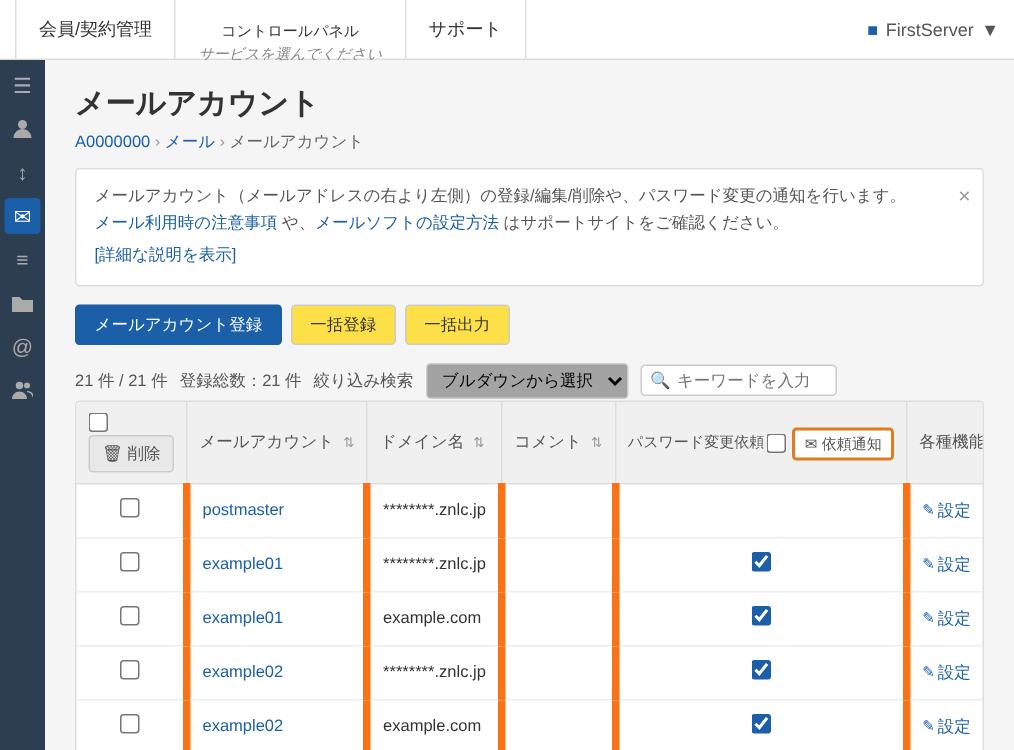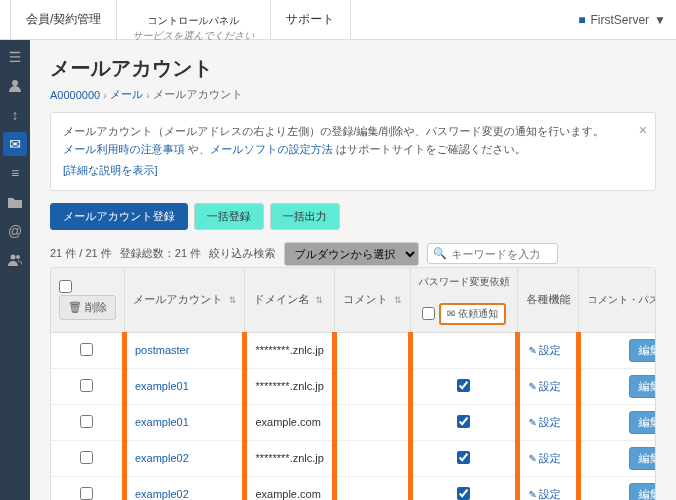--- a/index.html
+++ b/index.html
@@ -29,21 +29,21 @@
     .breadcrumb-sep { color: #999; }
 
     
     .info-box { background: #fff; border: 1px solid #ddd; border-radius: 3px; padding: 10px 12px; margin-bottom: 12px; position: relative; font-size: 11px; line-height: 1.6; color: #555; }
     .info-box .close-btn { position: absolute; top: 6px; right: 8px; cursor: pointer; color: #999; font-size: 14px; }
     .info-box a { color: #1a5fa8; cursor: pointer; }
     .info-box .detail-link { display: inline-block; margin-top: 4px; color: #1a5fa8; cursor: pointer; font-size: 11px; }
 
     
     .toolbar { display: flex; gap: 6px; margin-bottom: 12px; }
-    .btn { padding: 5px 12px; border: 1px solid #ccc; border-radius: 3px; background: #5eead4; font-size: 11px; cursor: pointer; color: #333; }
+    .btn { padding: 5px 12px; border: 1px solid #ccc; border-radius: 3px; background: #fde047; font-size: 11px; cursor: pointer; color: #333; }
     .btn-primary { background: #1a5fa8; color: #fff; border-color: #1a5fa8; }
 
     
     .filter-bar { display: flex; align-items: center; gap: 8px; margin-bottom: 1px; font-size: 11px; color: #555; }
     .filter-select { padding: 4px 6px; border: 1px solid #ccc; border-radius: 3px; font-size: 11px; background: #a3a3a3; }
     .search-box { display: flex; align-items: center; border: 1px solid #ccc; border-radius: 3px; background: #fff; padding: 3px 6px; gap: 4px; }
     .search-box input { border: none; outline: none; font-size: 11px; width: 100px; color: #999; }
 
     
     .table-wrap { background: #fff; border: 1px solid #ddd; border-radius: 3px; overflow: hidden; }
@@ -59,21 +59,21 @@
     .th-mail { width: 100px; }
     .th-domain { width: 110px; }
     .th-comment { width: 70px; }
     .th-password { width: 100px; }
     .th-settings { width: 60px; text-align: center; }
     .th-edit { width: 40px; text-align: center; }
     .sort-icon { color: #999; margin-left: 3px; font-size: 9px; }
     .checkbox { width: 13px; height: 13px; cursor: pointer; }
 
     
-    .pw-header { display: flex; flex-direction: column; align-items: center; gap: 12px; }
+    .pw-header { display: flex; flex-direction: row; align-items: center; gap: 2px; }
     .pw-header-label { font-size: 10px; }
     .pw-notify-btn { background: #fff; border: 2px solid #e07b20; border-radius: 3px; padding: 2px 6px; font-size: 10px; color: #555; cursor: pointer; display: flex; align-items: center; gap: 3px; }
 
     
     .btn-delete { background: #e8e8e8; border: 1px solid #ccc; border-radius: 3px; padding: 4px 8px; font-size: 11px; cursor: pointer; color: #555; display: flex; align-items: center; gap: 3px; }
 
     
     .settings-link { color: #1a5fa8; cursor: pointer; font-size: 11px; display: flex; align-items: center; gap: 2px; }
     .settings-link::before { content: '✎'; font-size: 10px; }
 

